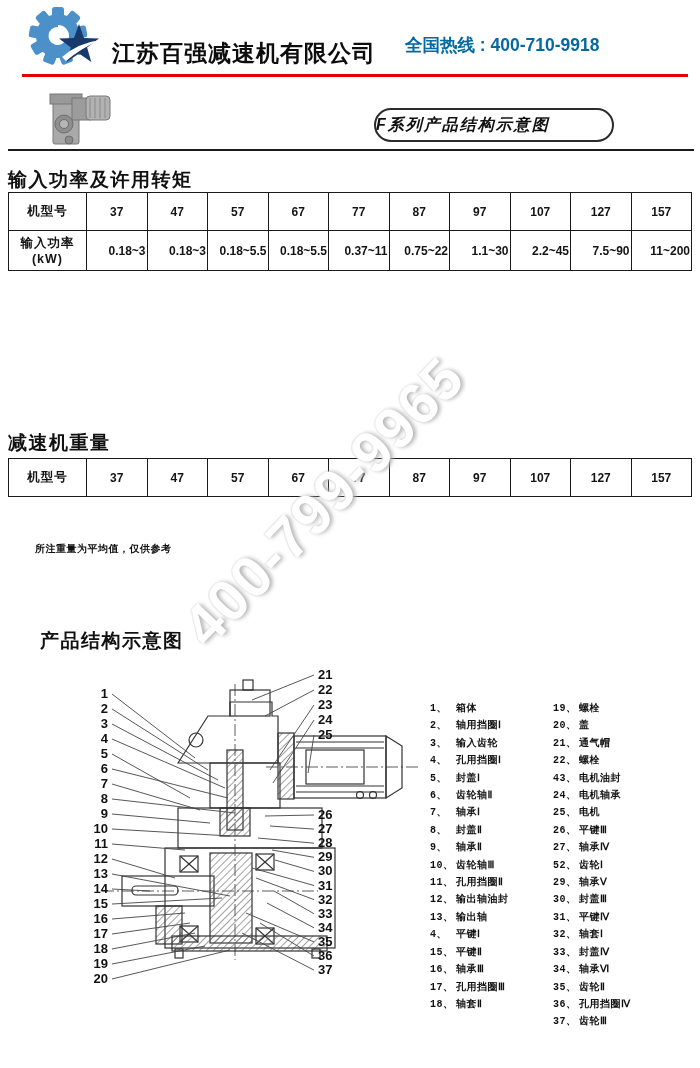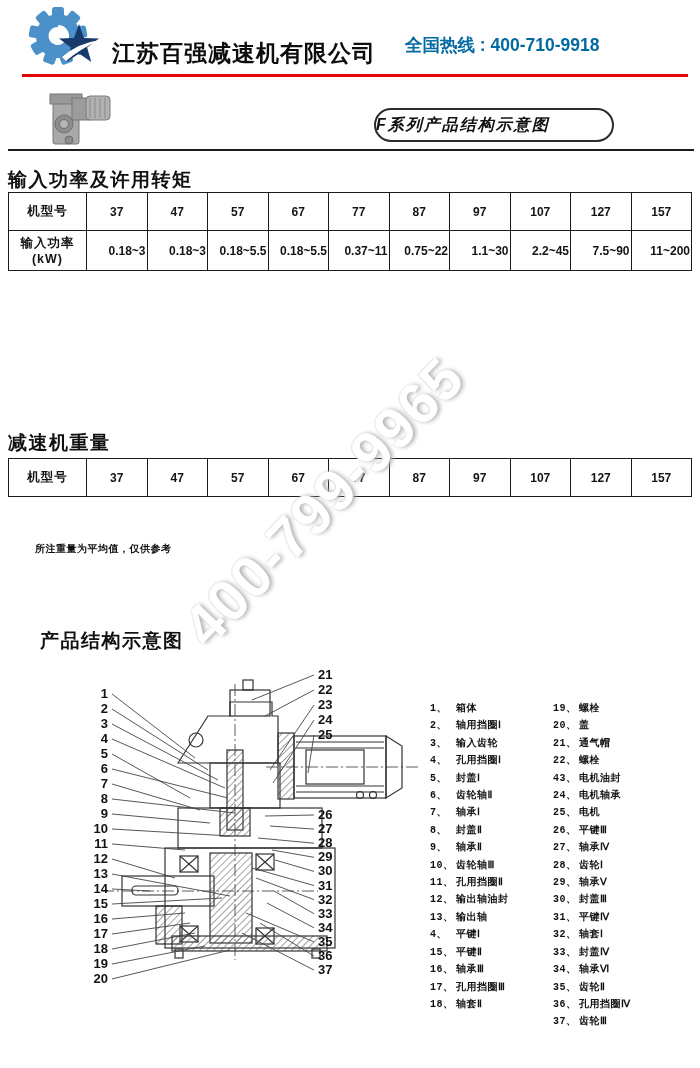--- a/index.html
+++ b/index.html
@@ -341,21 +341,21 @@
   <div class="parts-col" id="parts-col2">
       <div><span class="part-num">19、</span><span>螺栓</span></div>
       <div><span class="part-num">20、</span><span>盖</span></div>
       <div><span class="part-num">21、</span><span>通气帽</span></div>
       <div><span class="part-num">22、</span><span>螺栓</span></div>
       <div><span class="part-num">43、</span><span>电机油封</span></div>
       <div><span class="part-num">24、</span><span>电机轴承</span></div>
       <div><span class="part-num">25、</span><span>电机</span></div>
       <div><span class="part-num">26、</span><span>平键Ⅲ</span></div>
       <div><span class="part-num">27、</span><span>轴承Ⅳ</span></div>
-      <div><span class="part-num">28、</span><span>齿轮Ⅰ</span></div>
+      <div><span class="part-num">52、</span><span>齿轮Ⅰ</span></div>
       <div><span class="part-num">29、</span><span>轴承Ⅴ</span></div>
       <div><span class="part-num">30、</span><span>封盖Ⅲ</span></div>
       <div><span class="part-num">31、</span><span>平键Ⅳ</span></div>
       <div><span class="part-num">32、</span><span>轴套Ⅰ</span></div>
       <div><span class="part-num">33、</span><span>封盖Ⅳ</span></div>
       <div><span class="part-num">34、</span><span>轴承Ⅵ</span></div>
       <div><span class="part-num">35、</span><span>齿轮Ⅱ</span></div>
       <div><span class="part-num">36、</span><span>孔用挡圈Ⅳ</span></div>
       <div><span class="part-num">37、</span><span>齿轮Ⅲ</span></div>
     </div>

